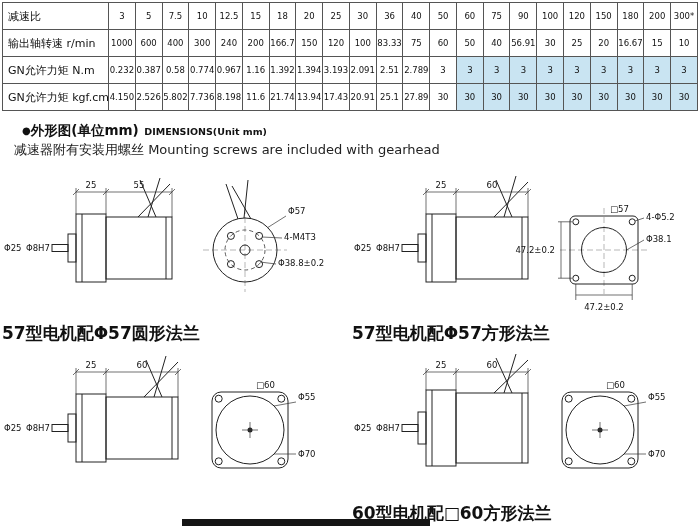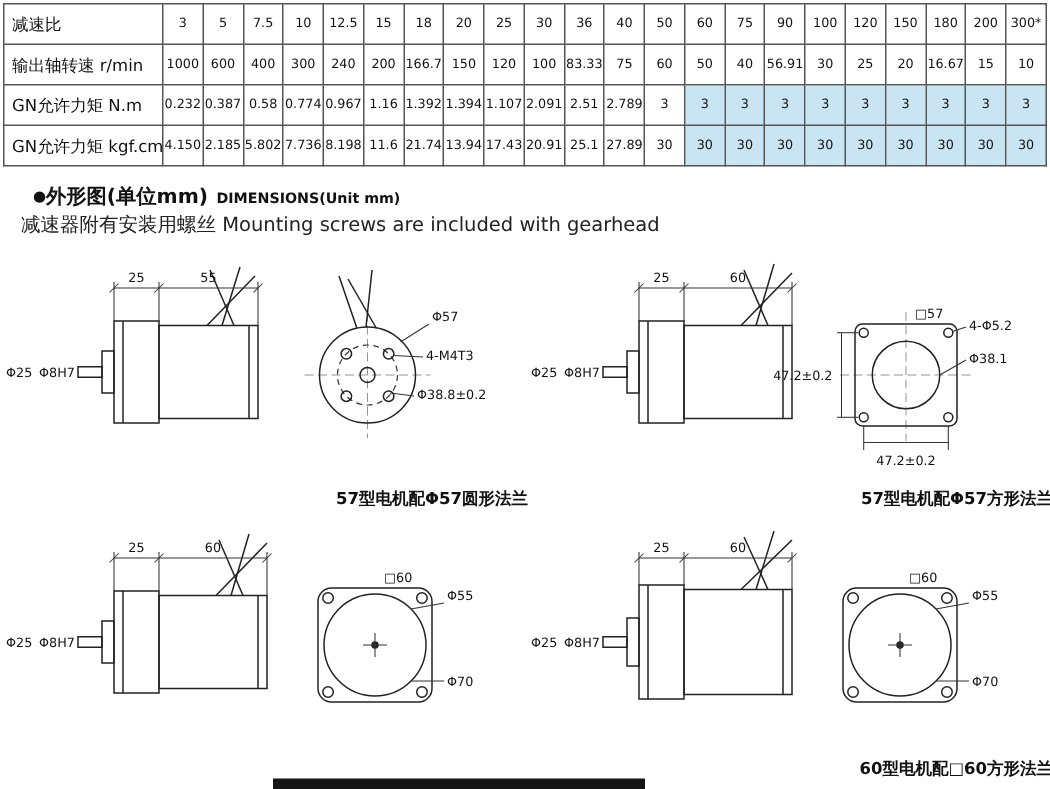--- a/index.html
+++ b/index.html
@@ -8,21 +8,21 @@
   .page{position:relative;width:590px;height:526px;padding:2px 2px 0 2px;background:#fff}
   table{border-collapse:collapse;table-layout:fixed;width:696px}
   td{border:1px solid #555;font-size:8.5px;text-align:center;height:27px;overflow:hidden;white-space:nowrap}
   td.label-cell{width:106px;text-align:left;padding-left:5px;font-size:11px}
   .section-head{margin:9px 0 1px 20px;font-weight:bold}
   .bullet{font-size:10px;vertical-align:1px}
   .t-cn{font-size:13.5px}
   .t-en{font-size:9.5px}
   .section-note{margin:0 0 2px 12px;font-size:13px;color:#222}
   .grid{display:grid;grid-template-columns:350px 350px;margin-top:3px}
-  .caption{font-size:11px;font-weight:bold;text-align:right;height:16px;line-height:14px}
+  .caption{font-size:17px;font-weight:bold;text-align:left;height:16px;line-height:14px}
   svg{display:block}
   svg text{font-size:8.5px;fill:#111}
   .s{fill:none;stroke:#222;stroke-width:1}
   .dim{stroke:#333;stroke-width:0.7;fill:none}
   .cl{stroke:#888;stroke-width:0.6;stroke-dasharray:6 3}
   .bc{fill:none;stroke:#333;stroke-width:0.8;stroke-dasharray:4 3}
   .dot{fill:#222;stroke:none}
   .footer-bar{position:absolute;left:182px;bottom:0;width:248px;height:7px;background:#151515}
 </style>
 </head>
@@ -85,39 +85,39 @@
         <tr>
           <td class="label-cell">GN允许力矩 N.m</td>
           <td>0.232</td>
           <td>0.387</td>
           <td>0.58</td>
           <td>0.774</td>
           <td>0.967</td>
           <td>1.16</td>
           <td>1.392</td>
           <td>1.394</td>
-          <td>1.107</td>
+          <td>3.193</td>
           <td>2.091</td>
           <td>2.51</td>
           <td>2.789</td>
           <td>3</td>
           <td style="background: rgb(201, 228, 242);">3</td>
           <td style="background: rgb(201, 228, 242);">3</td>
           <td style="background: rgb(201, 228, 242);">3</td>
           <td style="background: rgb(201, 228, 242);">3</td>
           <td style="background: rgb(201, 228, 242);">3</td>
           <td style="background: rgb(201, 228, 242);">3</td>
           <td style="background: rgb(201, 228, 242);">3</td>
           <td style="background: rgb(201, 228, 242);">3</td>
           <td style="background: rgb(201, 228, 242);">3</td>
         </tr>
         <tr>
           <td class="label-cell">GN允许力矩 kgf.cm</td>
           <td>4.150</td>
-          <td>2.185</td>
+          <td>2.526</td>
           <td>5.802</td>
           <td>7.736</td>
           <td>8.198</td>
           <td>11.6</td>
           <td>21.74</td>
           <td>13.94</td>
           <td>17.43</td>
           <td>20.91</td>
           <td>25.1</td>
           <td>27.89</td>

